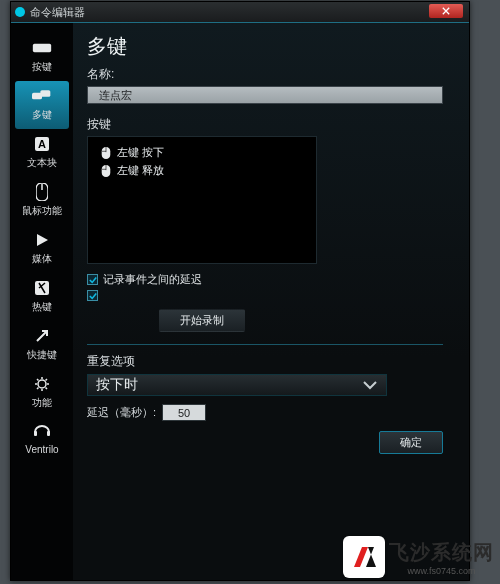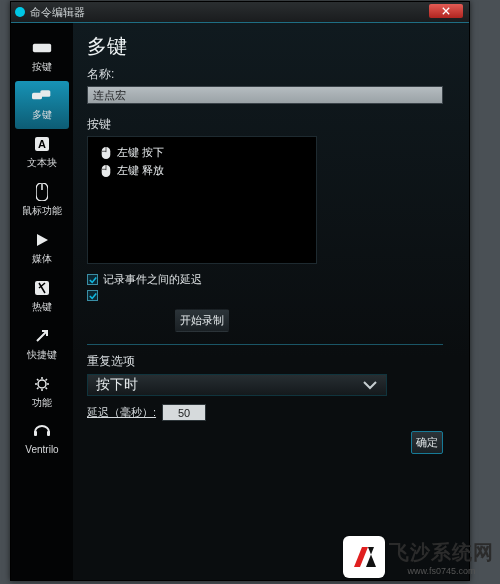--- a/index.html
+++ b/index.html
@@ -11,34 +11,34 @@
   .close-btn { position: absolute; right: 6px; top: 2px; width: 34px; height: 14px; background: linear-gradient(#e35b54,#b02520); border-radius: 2px; color: #fff; font-size: 10px; display: flex; align-items: center; justify-content: center; cursor: pointer; }
   .inner { flex: 1; display: flex; background: linear-gradient(180deg,#101a1f 0%,#0a0d0f 60%); border-top: 1px solid #1e6e84; }
   .sidebar { width: 62px; background: #030405; display: flex; flex-direction: column; padding-top: 10px; }
   .sb-item { display: flex; flex-direction: column; align-items: center; padding: 7px 2px; color: #d8dadc; font-size: 10px; cursor: pointer; }
   .sb-item.selected { background: linear-gradient(180deg,#1793b6,#0d5c74); border-radius: 3px; margin: 0 4px; }
   .sb-icon { width: 20px; height: 16px; margin-bottom: 4px; display: flex; align-items: center; justify-content: center; }
   .sb-icon svg { fill: #e8eaeb; }
   .content { flex: 1; padding: 10px 14px 0 14px; color: #d6dbde; font-size: 12px; overflow: hidden; }
   .heading { font-size: 20px; color: #eef3f4; margin-bottom: 6px; font-weight: normal; }
   .label { font-size: 12px; margin-bottom: 3px; }
-  .name-input { width: 356px; height: 18px; background: linear-gradient(#b5bcc0,#9aa2a6); border: 1px solid #3a4248; color: #202224; font-size: 11px; padding: 0 5px; }
+  .name-input { width: 356px; height: 18px; background: linear-gradient(#b5bcc0,#9aa2a6); border: 1px solid #3a4248; color: #202224; font-size: 11px; padding: 0 11px; }
   .rec-box { width: 230px; height: 128px; background: #000; border: 1px solid #1e2a30; margin-top: 2px; padding: 8px 13px; }
   .rec-row { display: flex; align-items: center; color: #e8ecee; font-size: 11px; margin-bottom: 3px; }
   .rec-row .mouse-ico { width: 10px; height: 12px; margin-right: 6px; }
   .chk-row { display: flex; align-items: center; font-size: 11px; margin-top: 8px; color: #dfe3e5; }
   .chk { width: 11px; height: 11px; border: 1px solid #3a8ea5; background: #0b2833; margin-right: 5px; display: flex; align-items: center; justify-content: center; }
   .chk svg { width: 8px; height: 8px; }
-  .btn { background: linear-gradient(#2c3439,#1a2024); border: 1px solid #16516000; color: #e2e7e9; font-size: 11px; padding: 3px 4px; cursor: pointer; border-radius: 2px; }
+  .btn { background: linear-gradient(#2c3439,#1a2024); border: 1px solid #16516000; color: #e2e7e9; font-size: 11px; padding: 3px 20px; cursor: pointer; border-radius: 2px; }
   .btn-primary { border: 1px solid #167a97; }
   .section-sep { height: 1px; background: #1a5566; margin: 12px 0 8px 0; width: 356px; }
   .bold { font-weight: normal; }
   .dropdown { width: 300px; height: 22px; background: linear-gradient(#272e32,#14191c); border: 1px solid #10343d; display: flex; align-items: center; justify-content: space-between; padding: 0 8px; font-size: 14px; color: #e2e7e9; cursor: pointer; margin-top: 4px; }
   .dropdown .chev svg { width: 16px; height: 10px; fill: #c6ced1; }
-  .delay-row { display: flex; align-items: center; margin-top: 8px; font-size: 11px; gap: 6px; text-decoration: underline; }
+  .delay-row { display: flex; align-items: center; margin-top: 8px; font-size: 11px; gap: 6px; }
   .delay-input { width: 44px; height: 17px; background: #d6dadc; border: 1px solid #2e363a; color: #1b1d1e; font-size: 11px; text-align: center; }
   .ok-row { display: flex; justify-content: flex-end; width: 356px; margin-top: 10px; }
   .watermark { position: absolute; right: 6px; bottom: 6px; display: flex; align-items: center; }
   .wm-logo { width: 42px; height: 42px; background: #fff; border-radius: 6px; display: flex; align-items: center; justify-content: center; margin-right: 4px; box-shadow: 0 0 3px rgba(0,0,0,.4); }
   .wm-text { display: flex; flex-direction: column; }
   .wm-cn { font-size: 20px; font-weight: bold; color: #2b2b2b; letter-spacing: 1px; }
   .wm-url { font-size: 9px; color: #555; text-align: center; }
 </style>
 </head>
 <body>

